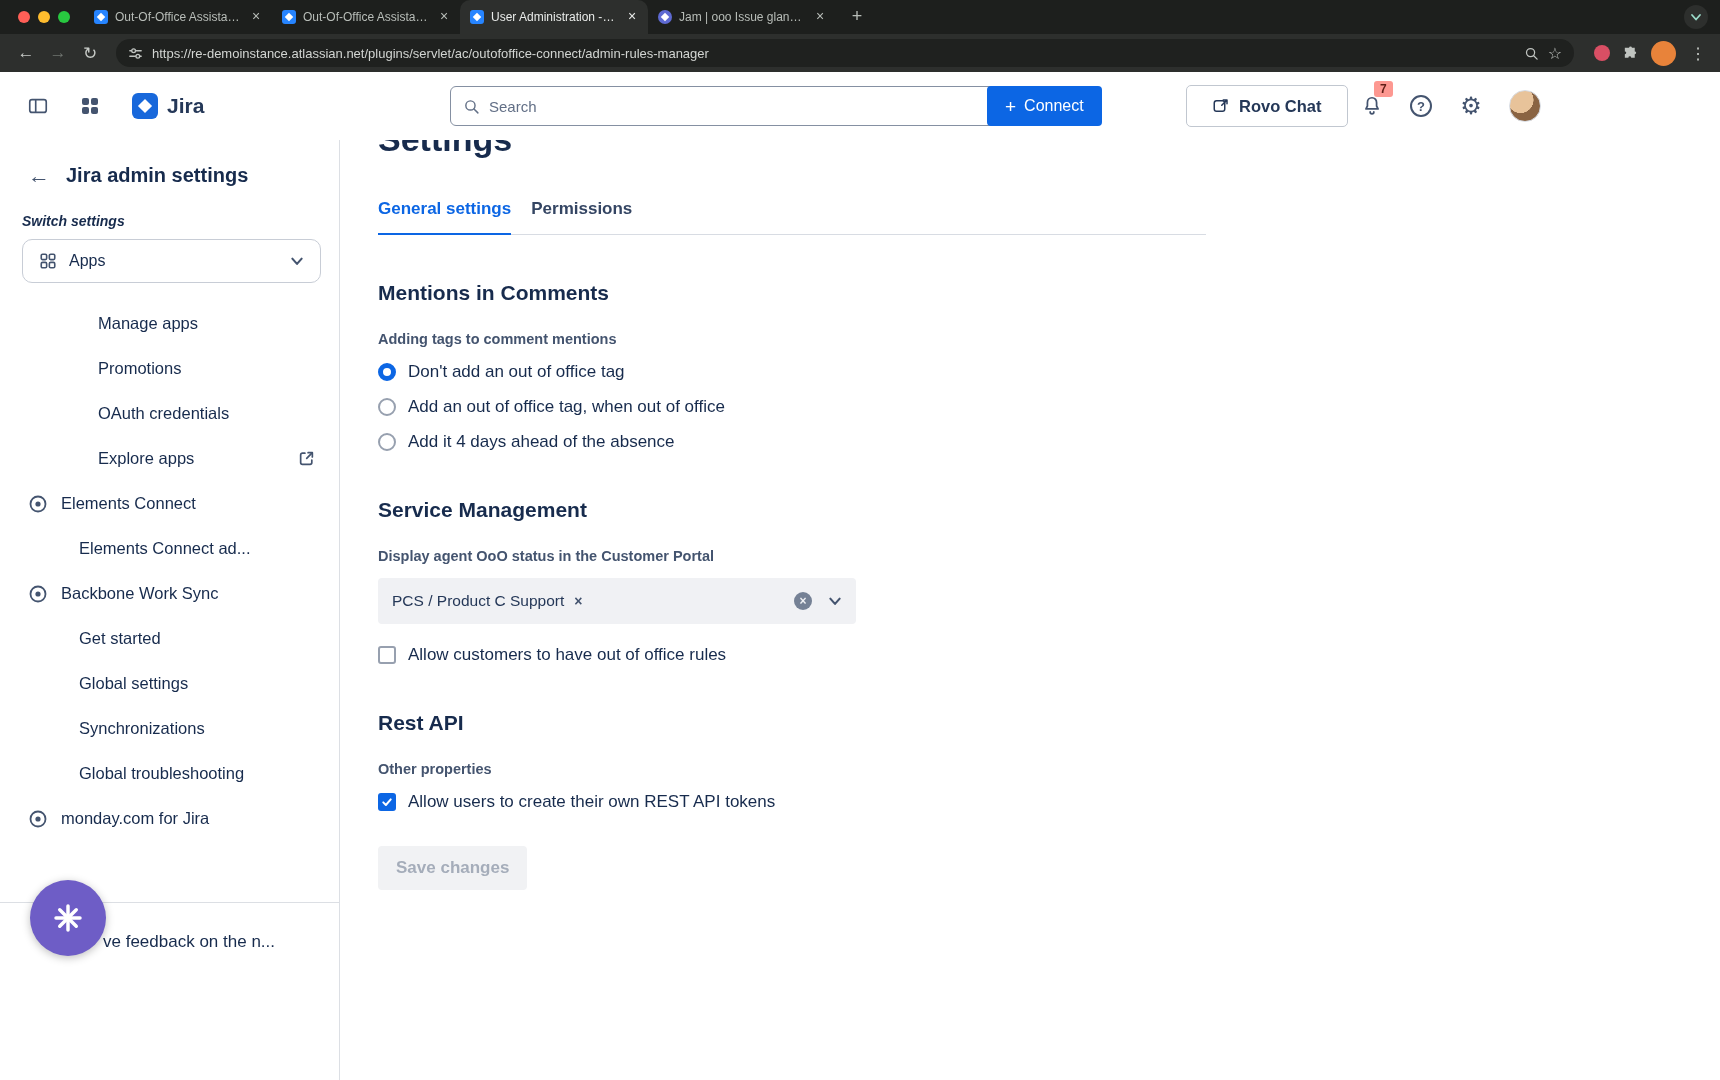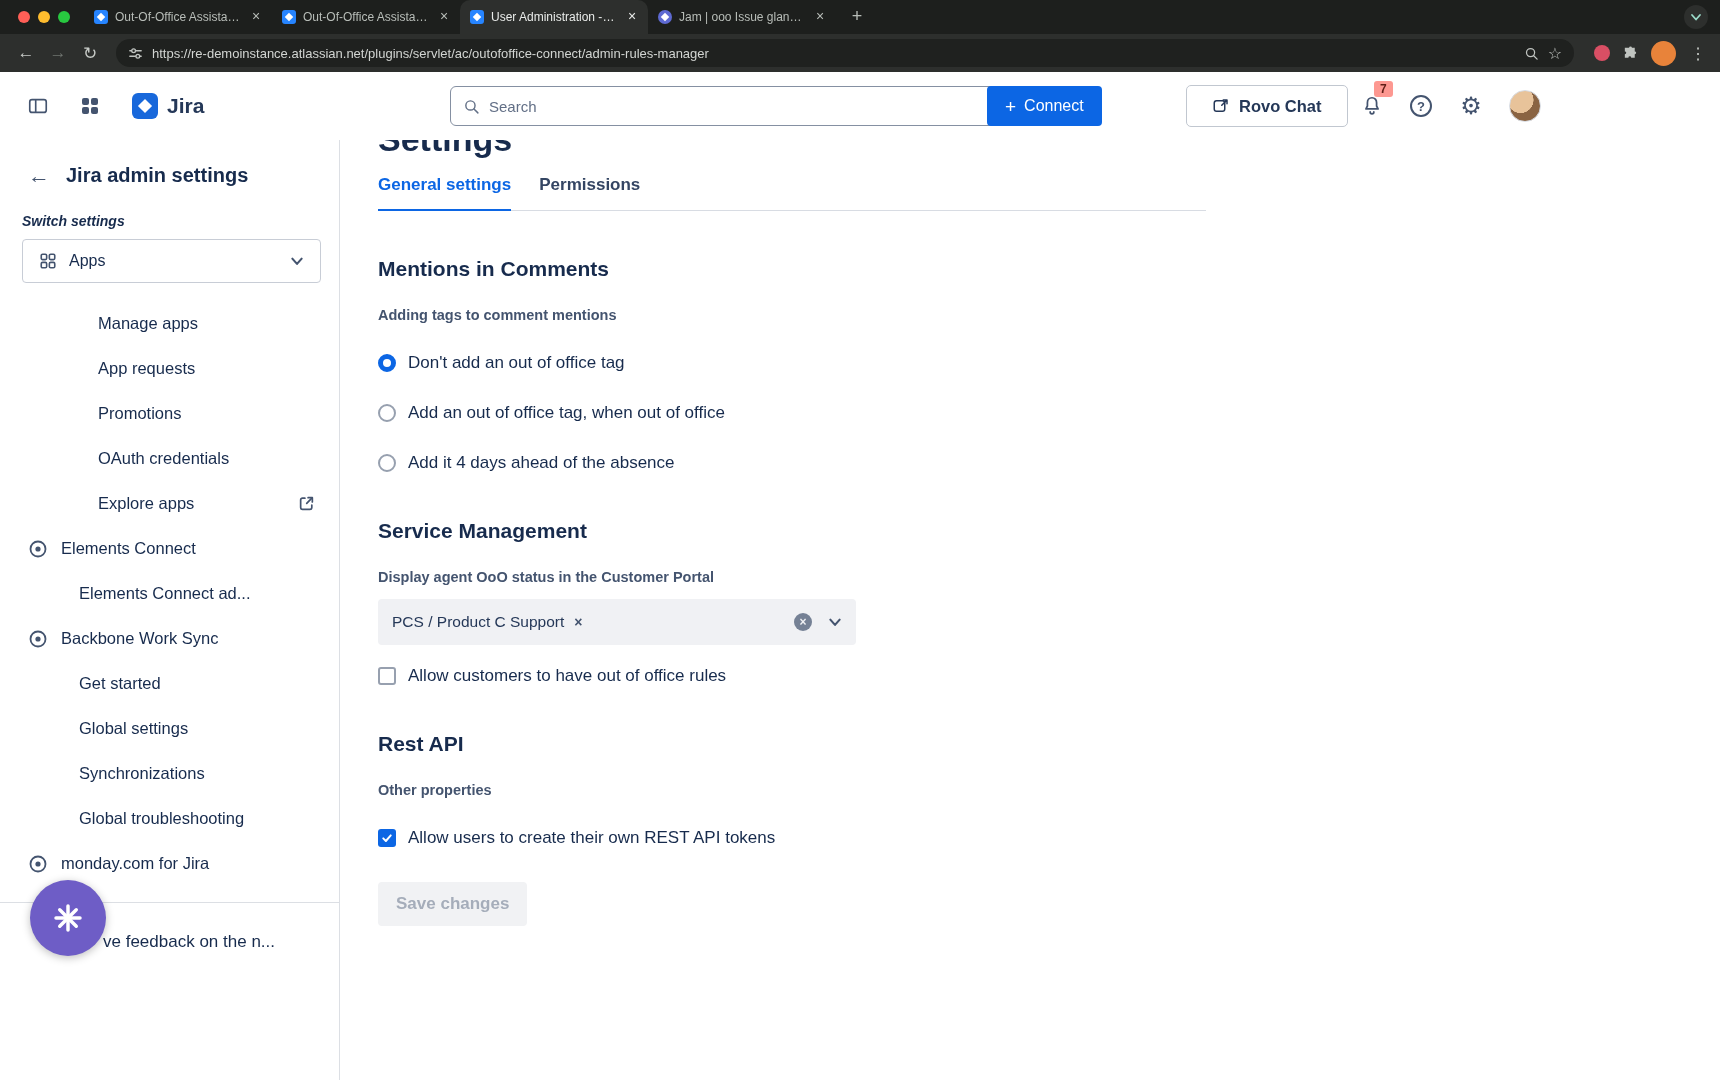--- a/index.html
+++ b/index.html
@@ -65,42 +65,42 @@
   .hdr-avatar { position:absolute; left:1509px; top:18px; width:32px; height:32px; border-radius:50%;
                 background:radial-gradient(circle at 35% 30%, #e8c39a 0 45%, #8a6443 46% 100%); border:1px solid #d8dce3; }
 
   
   .page { display:flex; height:940px; }
   .sidebar { width:340px; flex:none; background:#fff; border-right:1px solid #dcdfe4; position:relative; overflow:hidden; }
   .sb-header { display:flex; align-items:center; gap:16px; padding:24px 20px 6px 28px; }
   .back-arrow { font-size:22px; color:#44546f; line-height:1; }
   .sb-title { font-size:20px; font-weight:700; color:#172b4d; }
   .switch-label { padding:20px 22px 10px; font-size:14px; font-weight:700; color:#172b4d;font-style:italic; }
-  .apps-select { margin:0 18px 18px 22px; height:44px; border:1px solid #c8cdd6; border-radius:4px;
+  .apps-select { margin:0 18px 18px 22px; height:44px; border:1px solid #c8cdd6; border-radius:10px;
                  display:flex; align-items:center; gap:12px; padding:12px 16px; color:#172b4d; font-size:16px; }
   .apps-select .chev { margin-left:auto; color:#44546f; }
   .nav-item { display:flex; align-items:center; height:45px; padding-left:98px; font-size:16.5px; color:#172b4d; }
   .nav-item.with-icon { padding-left:28px; gap:13px; }
   .nav-item.sub { padding-left:79px; }
   .nav-ext { margin-left:auto; margin-right:24px; color:#44546f; }
   .sb-divider { position:absolute; left:0; right:0; top:762px; border-top:1px solid #dcdfe4; }
   .feedback { position:absolute; left:103px; top:792px; font-size:17px; color:#172b4d; }
   .fab { position:absolute; left:30px; top:740px; width:76px; height:76px; border-radius:50%; background:#6e5dc6;
          display:flex; align-items:center; justify-content:center; box-shadow:0 2px 8px rgba(0,0,0,.25); }
 
   
   .main { flex:1; overflow:hidden; padding-left:38px; }
   .content { width:828px; }
   .page-title { font-size:34px; font-weight:700; color:#172b4d; margin-top:-20px; }
-  .tabs-row { display:flex; gap:28px; margin-top:16px; border-bottom:1px solid #d8dce3; }
+  .tabs-row { display:flex; gap:20px; margin-top:40px; border-bottom:1px solid #d8dce3; }
   .ctab { font-size:17px; font-weight:600; color:#344563; padding-bottom:14px; margin-bottom:-1px; }
   .ctab.active { color:#0c66e4; border-bottom:2px solid #0c66e4; }
   .section-h { font-size:21px; font-weight:600; color:#172b4d; margin-top:46px; }
   .group-label { font-size:14.5px; font-weight:700; color:#44546f; margin-top:26px; }
-  .opt-row { display:flex; align-items:center; gap:12px; margin-top:30px; font-size:17px; color:#172b4d; }
+  .opt-row { display:flex; align-items:center; gap:12px; margin-top:15px; font-size:17px; color:#172b4d; }
   .radio { width:18px; height:18px; border-radius:50%; border:2px solid #97a0af; background:#fff; flex:none; }
   .radio.selected { border:5.5px solid #0c66e4; }
   .checkbox { width:18px; height:18px; border-radius:3px; border:2px solid #97a0af; background:#fff; flex:none;
               display:flex; align-items:center; justify-content:center; }
   .checkbox.checked { border:none; background:#0c66e4; }
   .multiselect { margin-top:14px; width:478px; height:46px; background:#f0f1f4; border-radius:4px;
                  display:flex; align-items:center; padding:0 14px; }
   .ms-tag { display:flex; align-items:center; gap:10px; font-size:15.5px; color:#253858; }
   .ms-tag-x { font-size:14px; font-weight:700; color:#44546f; line-height:1; }
   .ms-clear { margin-left:auto; width:18px; height:18px; border-radius:50%; background:#758195; color:#f0f1f4;
@@ -276,23 +276,20 @@
         <svg width="14" height="14" viewBox="0 0 12 12">
             <polyline points="2,4 6,8.5 10,4" fill="none" stroke="currentColor" stroke-width="1.8" stroke-linecap="round" stroke-linejoin="round"></polyline>
           </svg>
       </span>
     </div>
 
     <div class="nav-item">
         <span>Manage apps</span>
       </div>
     <div class="nav-item">
-        <span>App requests</span>
-      </div>
-    <div class="nav-item">
         <span>Promotions</span>
       </div>
     <div class="nav-item">
         <span>OAuth credentials</span>
       </div>
     <div class="nav-item">
       <span>Explore apps</span>
       <span class="nav-ext">
         <svg width="17" height="17" viewBox="0 0 16 16">
             <path d="M6.5 3H4.2A1.7 1.7 0 0 0 2.5 4.7v7.1A1.7 1.7 0 0 0 4.2 13.5h7.1A1.7 1.7 0 0 0 13 11.8V9.5" fill="none" stroke="#44546f" stroke-width="1.6" stroke-linecap="round"></path>

